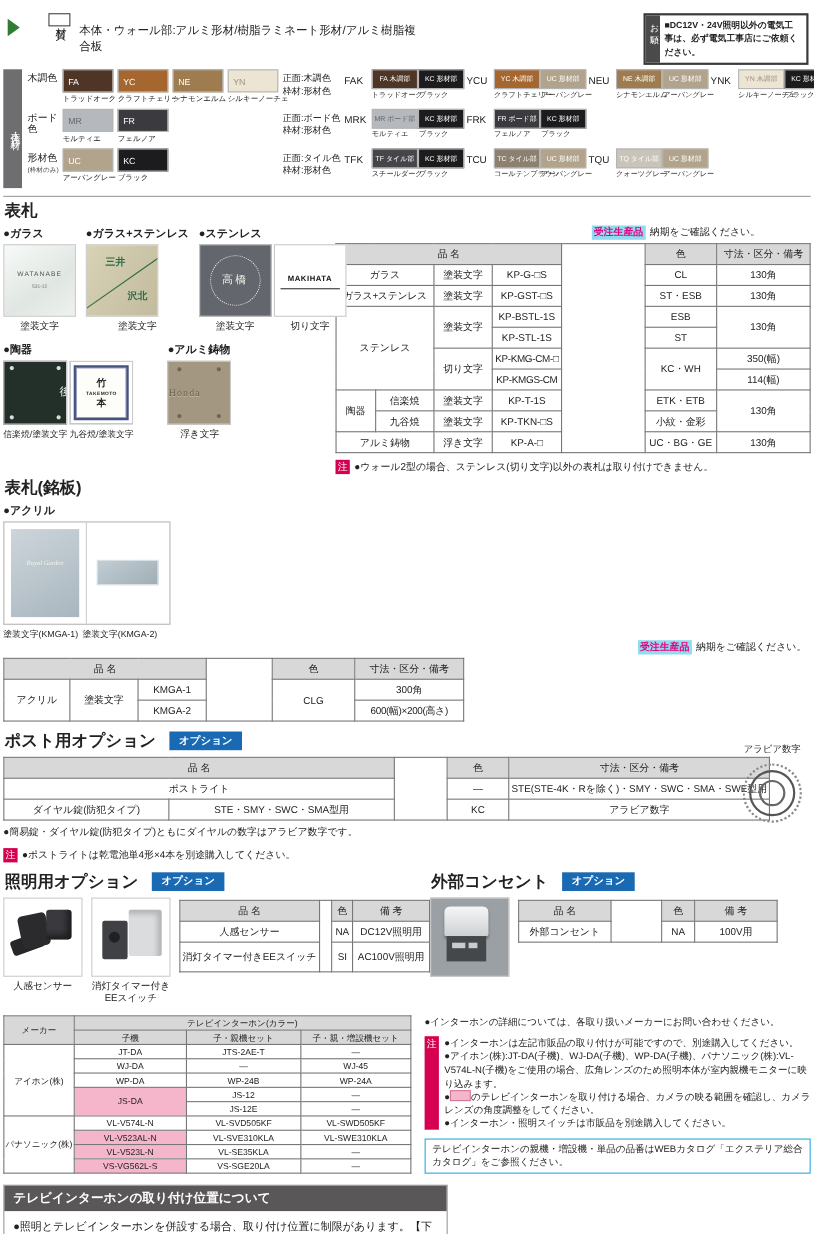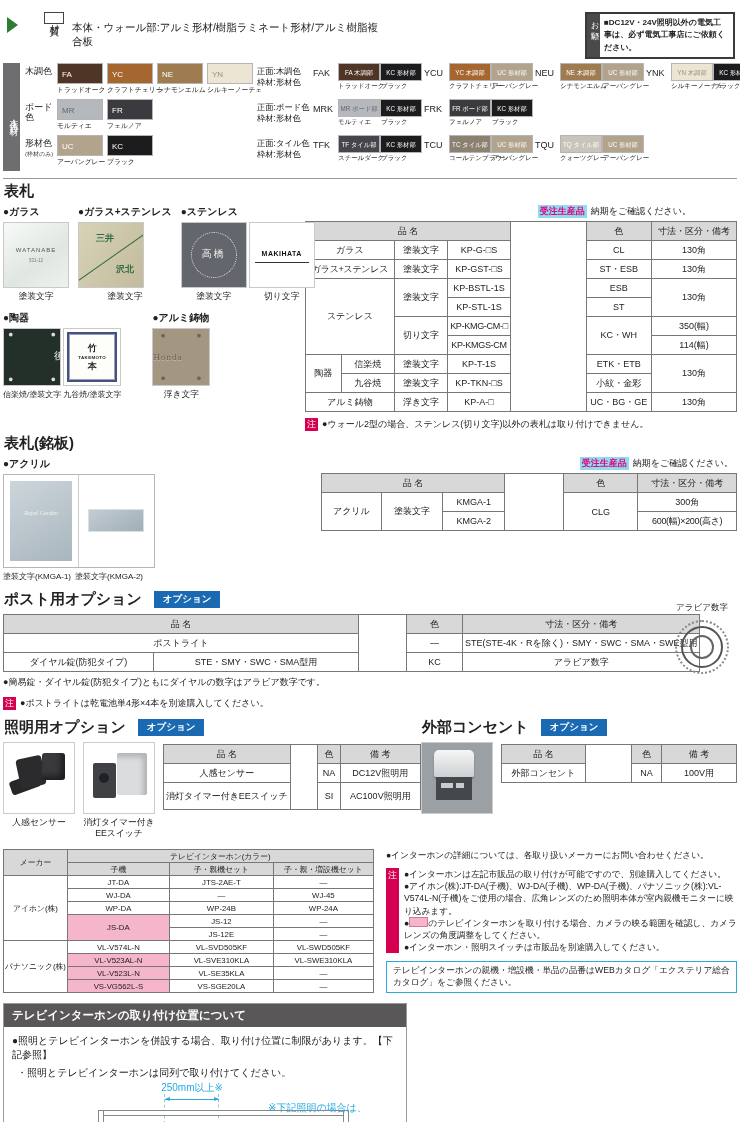--- a/index.html
+++ b/index.html
@@ -88,21 +88,21 @@
   .cer1-name{top:36%;width:100%;text-align:center;font-size:10px;color:#f5f5f0;letter-spacing:4px;}
   .cer1-screws{background-image:radial-gradient(circle at 12% 10%,#dcdcd6 1.4px,rgba(0,0,0,0) 2.3px),radial-gradient(circle at 88% 10%,#dcdcd6 1.4px,rgba(0,0,0,0) 2.3px),radial-gradient(circle at 12% 90%,#dcdcd6 1.4px,rgba(0,0,0,0) 2.3px),radial-gradient(circle at 88% 90%,#dcdcd6 1.4px,rgba(0,0,0,0) 2.3px);padding-left:36px;}
   .p-cer2{background:#fdfdfa;box-shadow:inset 0 0 0 3px #fff,inset 0 0 0 5px #46527e,inset 0 0 0 6px #98a0c0;display:flex;flex-direction:column;align-items:center;justify-content:center;}
   .c2t{font-size:9px;font-weight:bold;}
   .c2m{font-size:4.4px;font-weight:bold;letter-spacing:0.4px;}
   .c2b{font-size:9px;font-weight:bold;}
   .p-alumi{background:#a39781;background-image:radial-gradient(circle at 18% 88%,#6f6553 1.4px,rgba(0,0,0,0) 2.3px),radial-gradient(circle at 82% 88%,#6f6553 1.4px,rgba(0,0,0,0) 2.3px),radial-gradient(circle at 18% 12%,#6f6553 1.4px,rgba(0,0,0,0) 2.3px),radial-gradient(circle at 82% 12%,#6f6553 1.4px,rgba(0,0,0,0) 2.3px);}
   .alumi-name{top:40%;width:100%;font-size:9px;color:#665c4b;font-family:"Liberation Serif",serif;text-shadow:0 1px 0 #c9c0ab;letter-spacing:1px;}
 
   
-  .mb-flex{display:flex;}
+  .mb-flex{display:flex;flex-direction:column;}
   .mbl{width:318px;flex:none;}
   .mbr{flex:1;}
   .acr-box{width:150px;height:92px;border:1px solid #b5b5b5;display:flex;background:#fff;}
   .acr-c1{width:74px;border-right:1px solid #ccc;position:relative;flex:none;}
   .acr-c2{flex:1;position:relative;}
   .acr-plate1{position:absolute;inset:6px;background:linear-gradient(150deg,#ccd5da,#a9b6bf);}
   .acr-name{top:36%;width:100%;text-align:center;font-size:6px;font-style:italic;color:#f2f3ee;font-family:"Liberation Serif",serif;}
   .acr-plate2{position:absolute;left:9px;top:34px;width:56px;height:23px;background:linear-gradient(150deg,#c3ced4,#9fadb6);box-shadow:inset 0 0 0 1px #d8e0e4;}
   .acr-caps{display:flex;font-size:8px;margin-top:3px;gap:4px;white-space:nowrap;}
 
@@ -110,21 +110,21 @@
   .post-sec{position:relative;}
   .post-notes{font-size:9px;margin-top:4px;}
   .dialwrap{position:absolute;right:6px;top:12px;width:58px;text-align:center;}
   .diallabel{font-size:8.5px;white-space:nowrap;}
   .dial{width:38px;height:38px;border-radius:50%;border:2px solid #555;margin:12px auto 0;position:relative;}
   .dial::before{content:"";position:absolute;inset:7px;border-radius:50%;border:2px solid #666;}
   .dial::after{content:"";position:absolute;inset:-8px;border-radius:50%;border:2px dotted #888;}
 
   
   .lo-flex{display:flex;}
-  .light-sec{width:418px;flex:none;}
+  .light-sec{width:388px;flex:none;}
   .outlet-sec{flex:1;}
   .devrow{display:flex;align-items:flex-start;}
   .devblock{margin-right:8px;text-align:center;flex:none;}
   .devphoto{width:70px;height:70px;border:1px solid #ccc;background:#fff;position:relative;overflow:hidden;}
   .devcap{font-size:8.8px;line-height:1.25;margin-top:3px;white-space:nowrap;}
   .sensor-arm{position:absolute;left:6px;top:34px;width:30px;height:14px;background:#27272a;border-radius:3px;transform:rotate(-20deg);}
   .sensor-body{position:absolute;left:14px;top:14px;width:26px;height:30px;background:#2b2b2e;border-radius:4px;transform:rotate(-12deg);}
   .sensor-head{position:absolute;right:9px;top:10px;width:23px;height:27px;background:#3a3a3e;border-radius:3px;box-shadow:inset -4px -4px 6px rgba(0,0,0,.5);}
   .ee-dark{position:absolute;left:9px;top:20px;width:23px;height:35px;background:#3f4144;border-radius:2px;}
   .ee-knob{position:absolute;left:15px;top:30px;width:10px;height:10px;background:#202124;border-radius:50%;}

